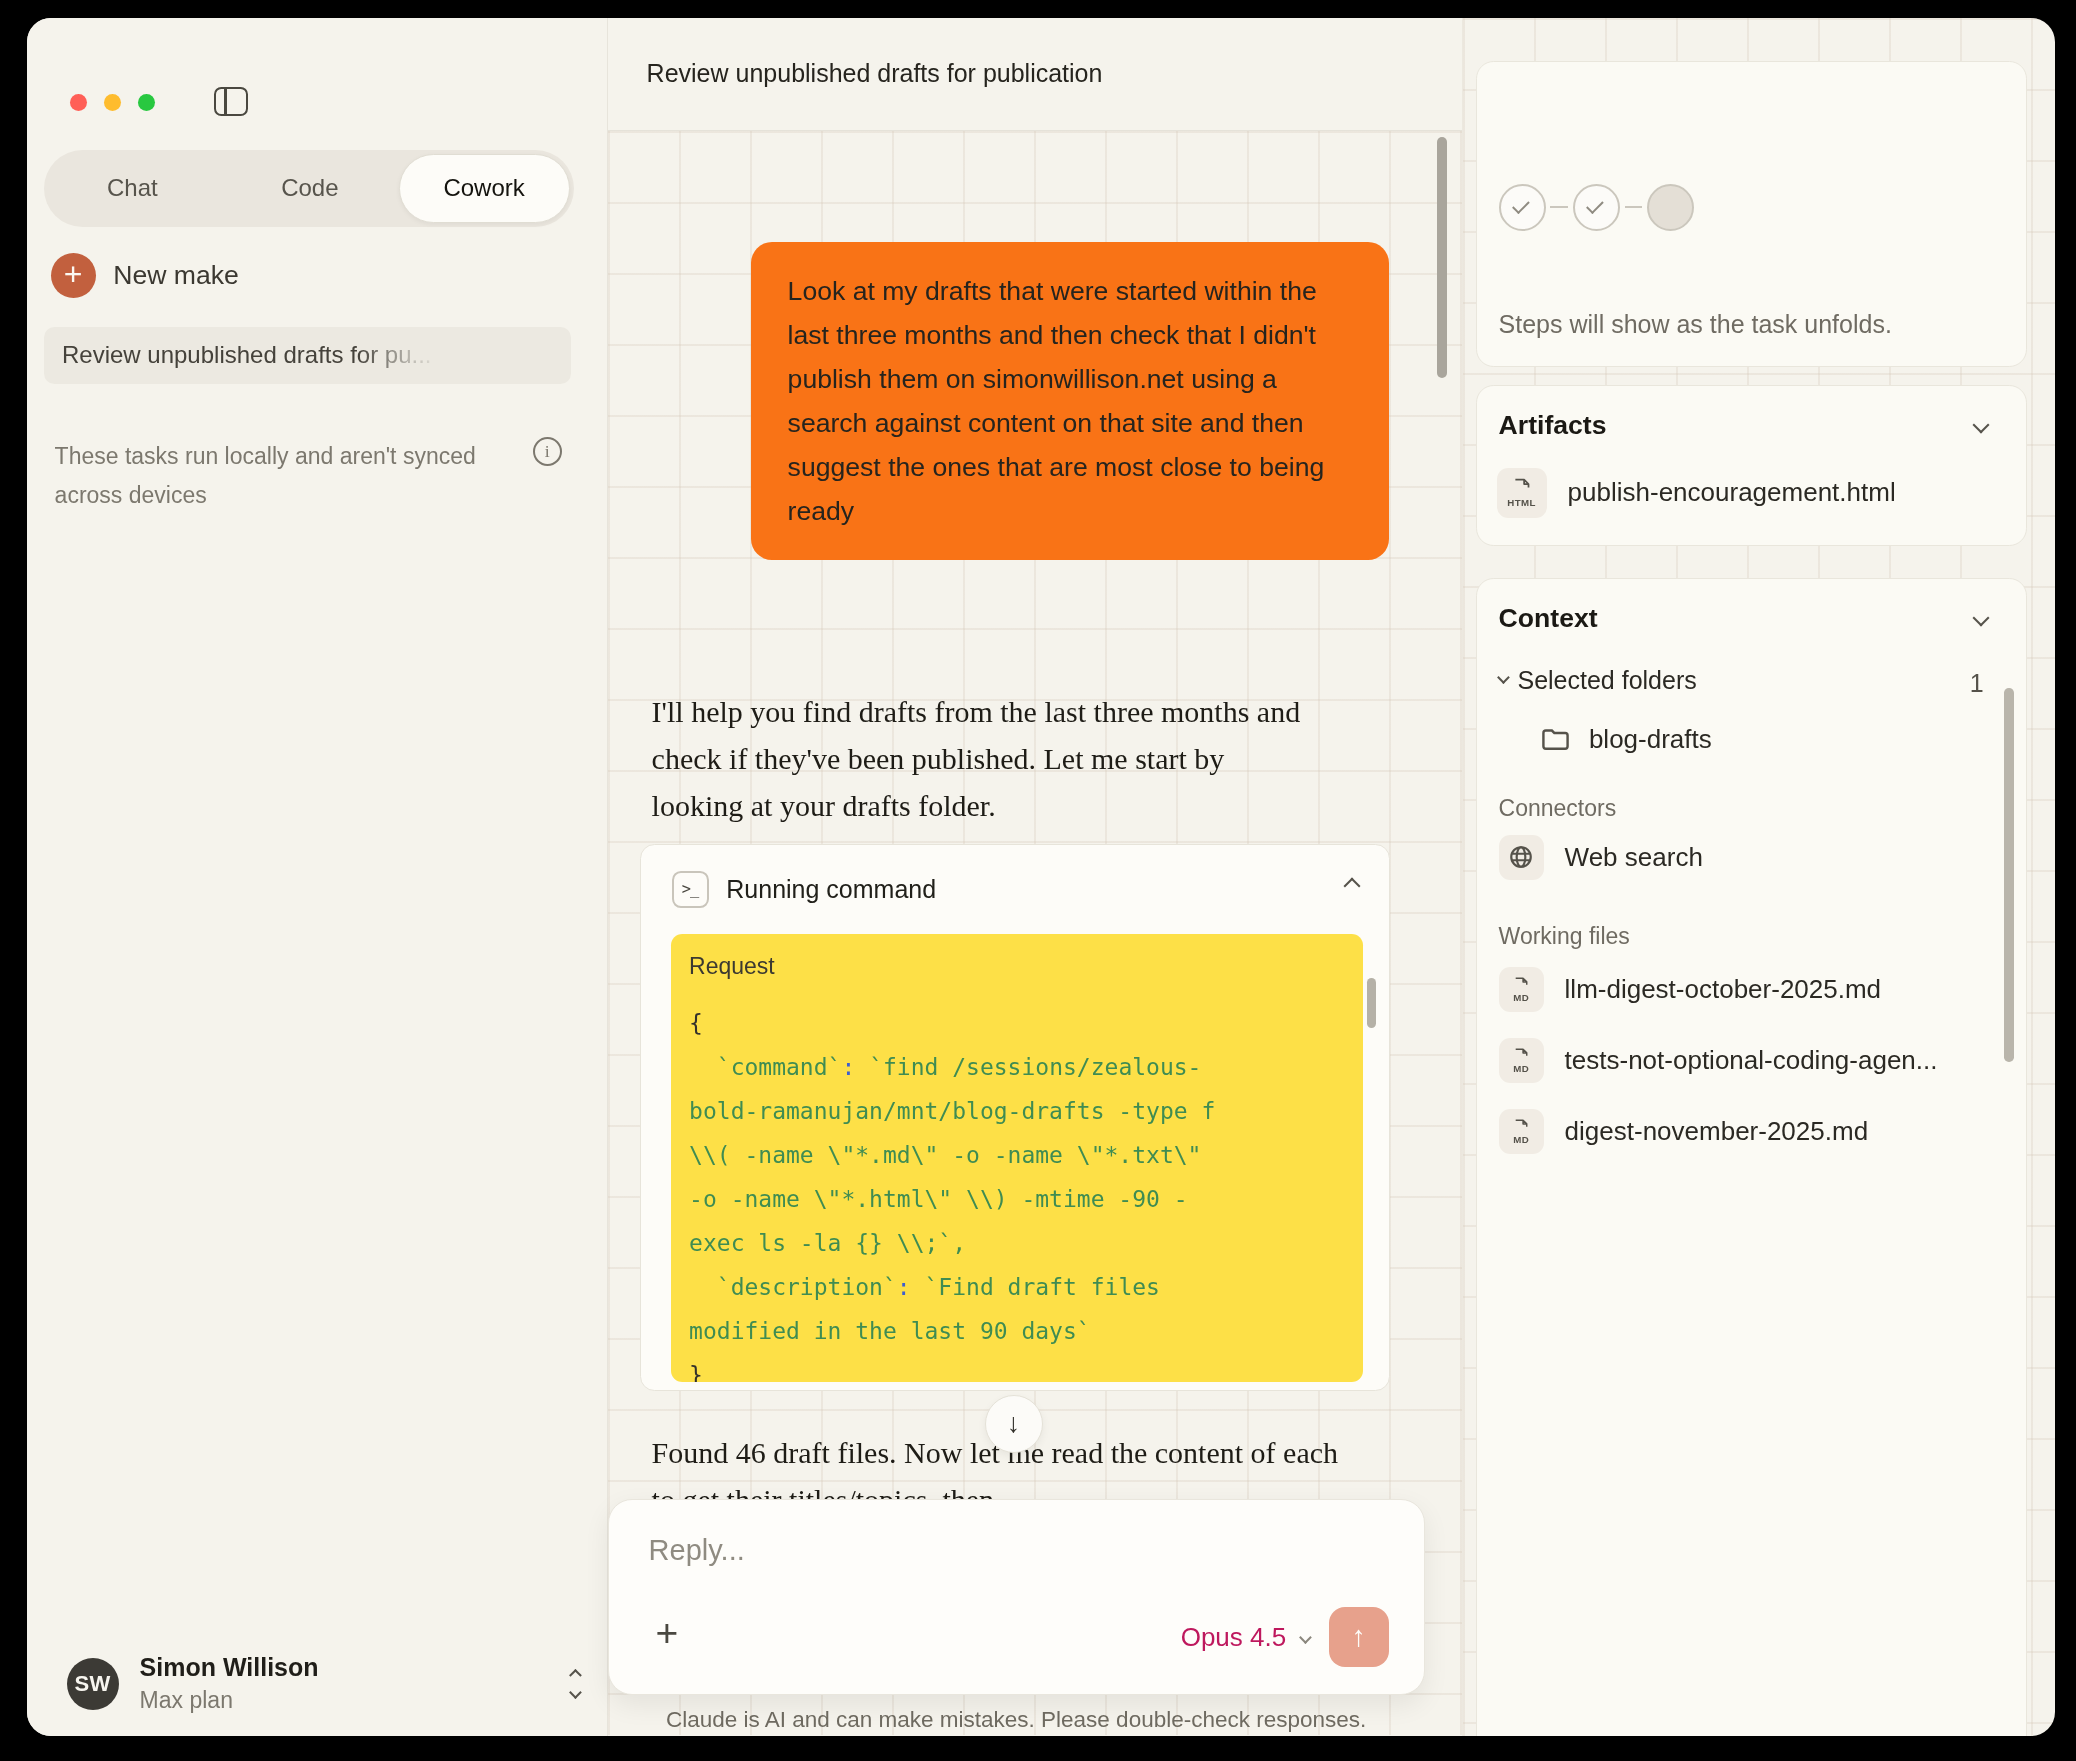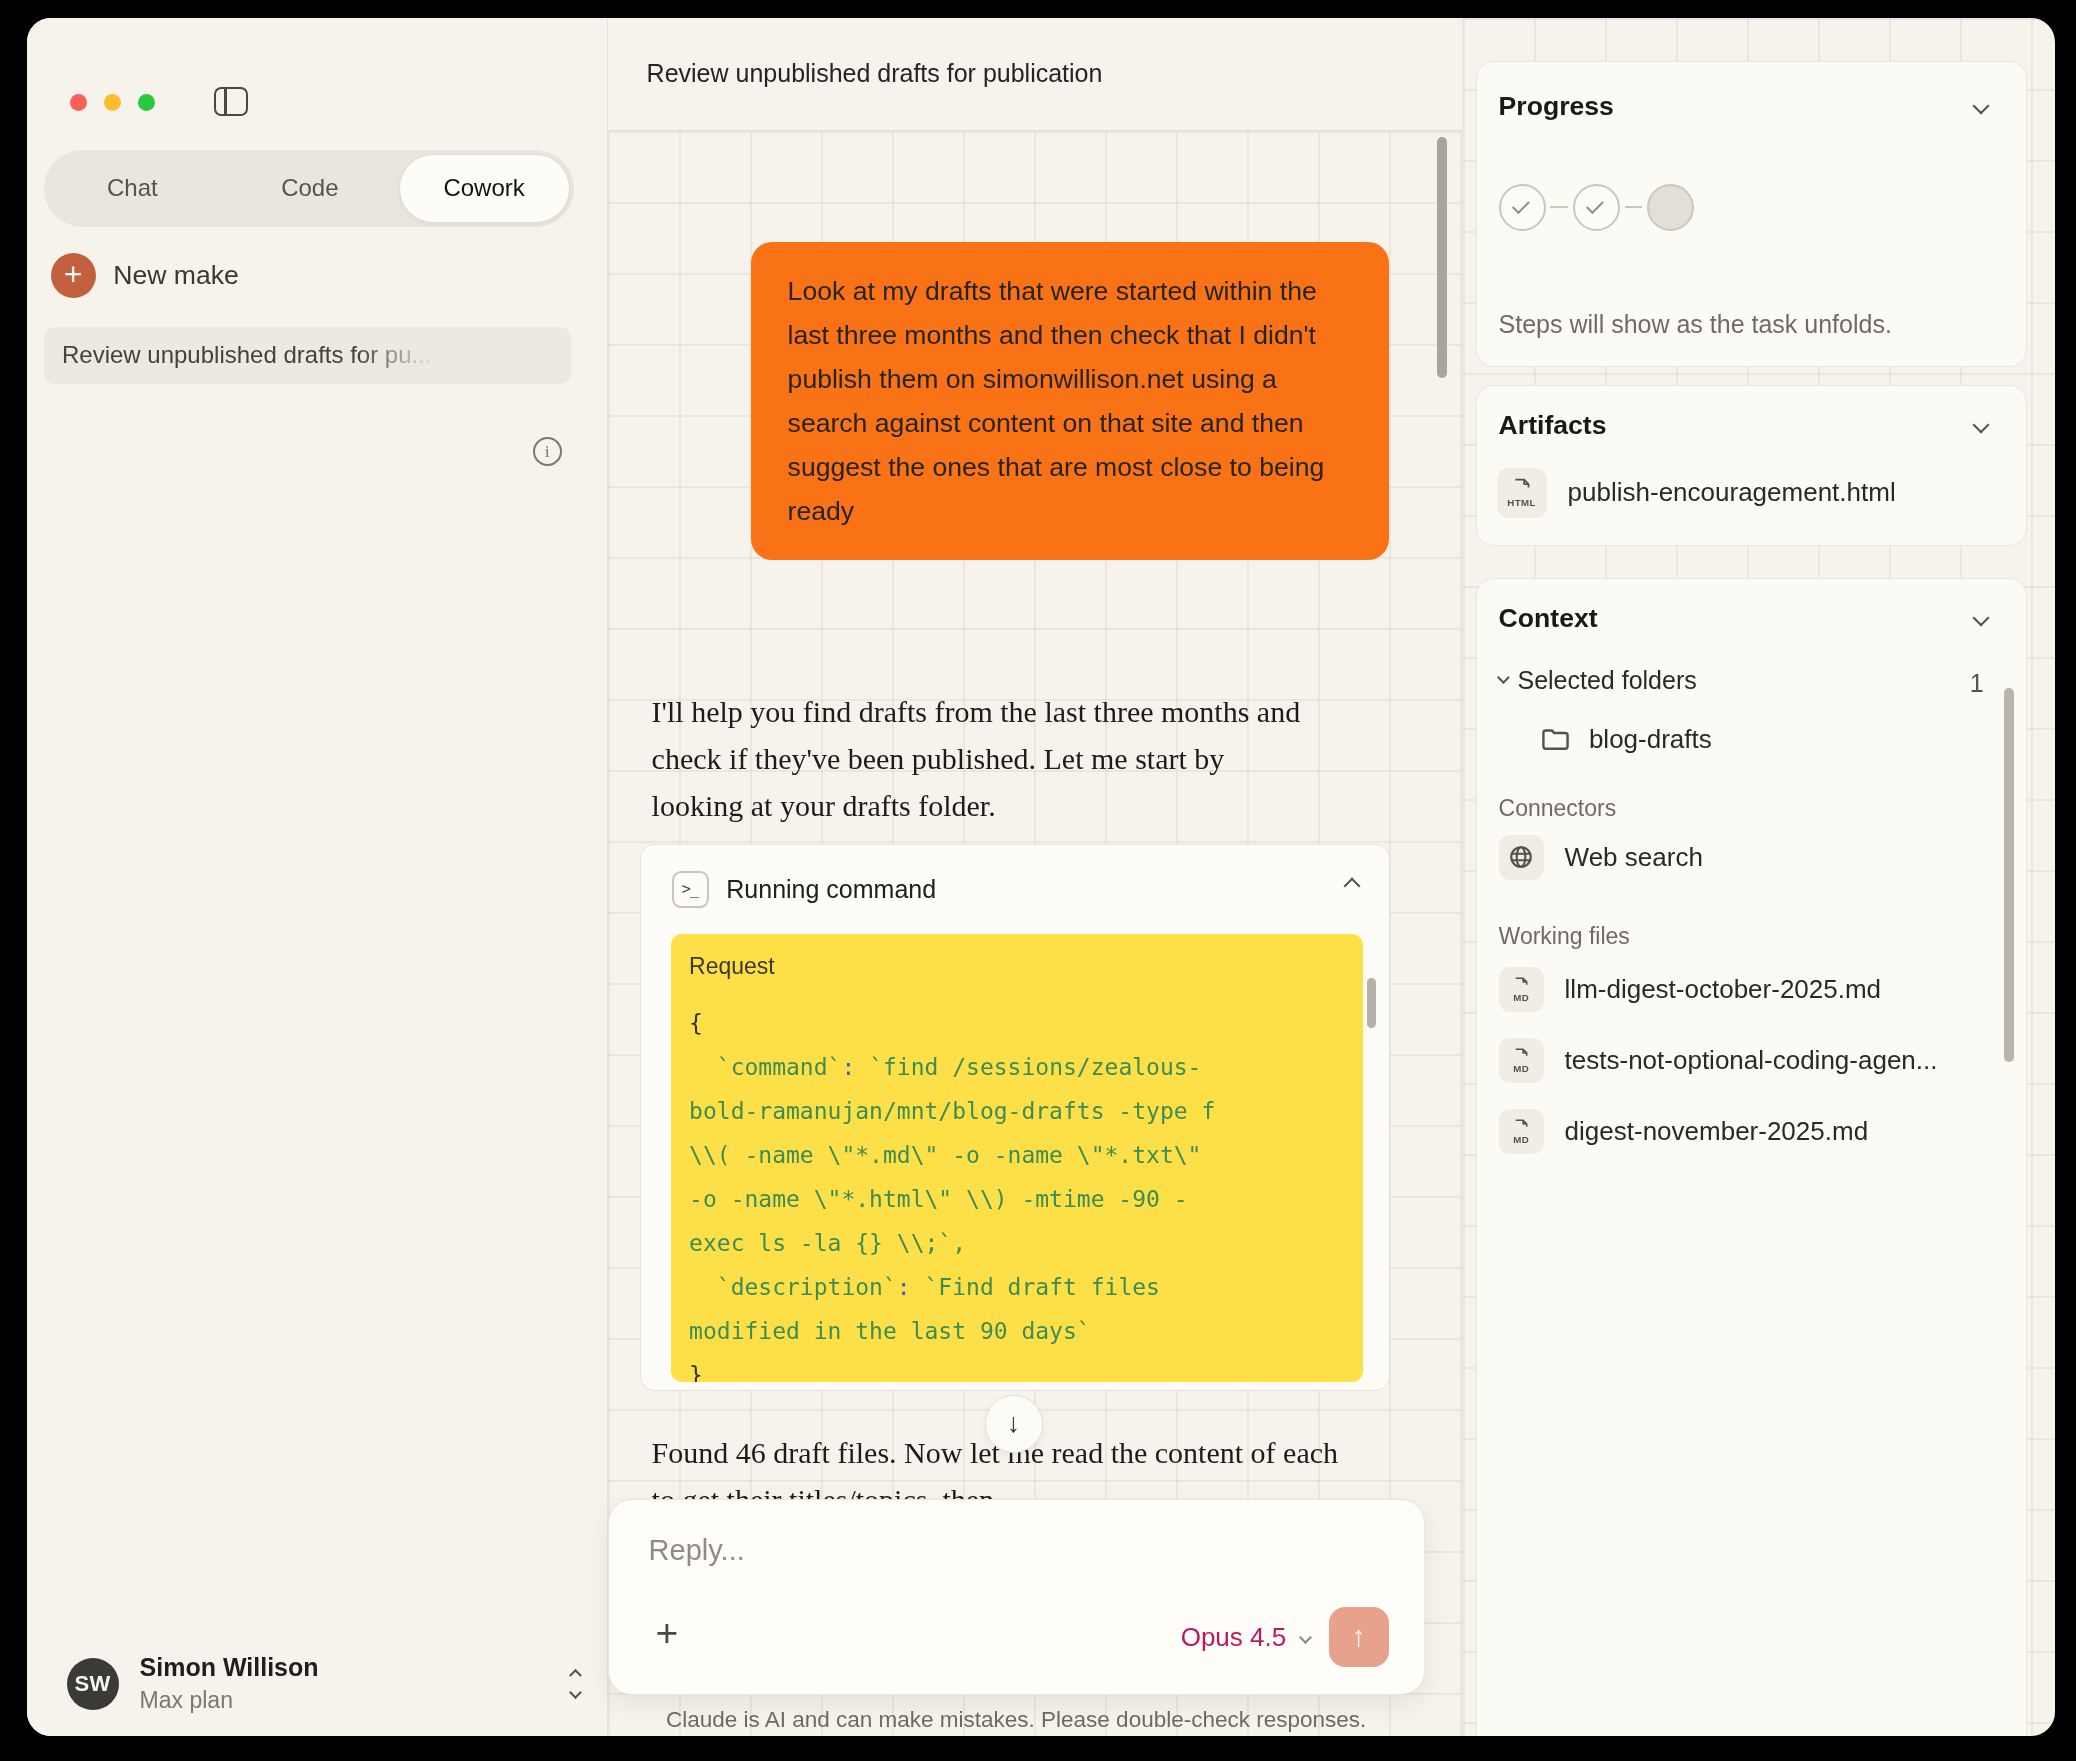--- a/index.html
+++ b/index.html
@@ -139,20 +139,21 @@
 
     <div class="new-task">
       <div class="plus-circle">+</div>
       <div class="nt-label">New make</div>
     </div>
 
     <div class="task-item">
       <span>Review unpublished drafts for pu...</span>
     </div>
 
+    <div class="sync-note">These tasks run locally and aren't synced across devices</div>
     <div class="info-icon">i</div>
 
     <div class="profile">
       <div class="avatar">SW</div>
       <div class="profile-names">
         <div class="profile-name">Simon Willison</div>
         <div class="profile-plan">Max plan</div>
       </div>
       <div class="profile-chevrons">
         <span class="chev sm up"></span>
@@ -200,24 +201,20 @@
         <span class="chev sm down"></span>
       </div>
       <div class="send-btn">
         <span>↑</span>
       </div>
     </div>
     <div class="disclaimer">Claude is AI and can make mistakes. Please double-check responses.</div>
   </div>
 
   <div class="card card-progress">
-    <div class="card-title-row" style="top:29px;">
-      <div class="card-title">Progress</div>
-      <span class="chev down card-chevron"></span>
-    </div>
     <div class="steps">
       <div class="step-circle">
           <span class="check"></span>
         </div>
       <div class="step-dash"></div>
       <div class="step-circle">
           <span class="check"></span>
         </div>
       <div class="step-dash"></div>
       <div class="step-circle pending"></div>

